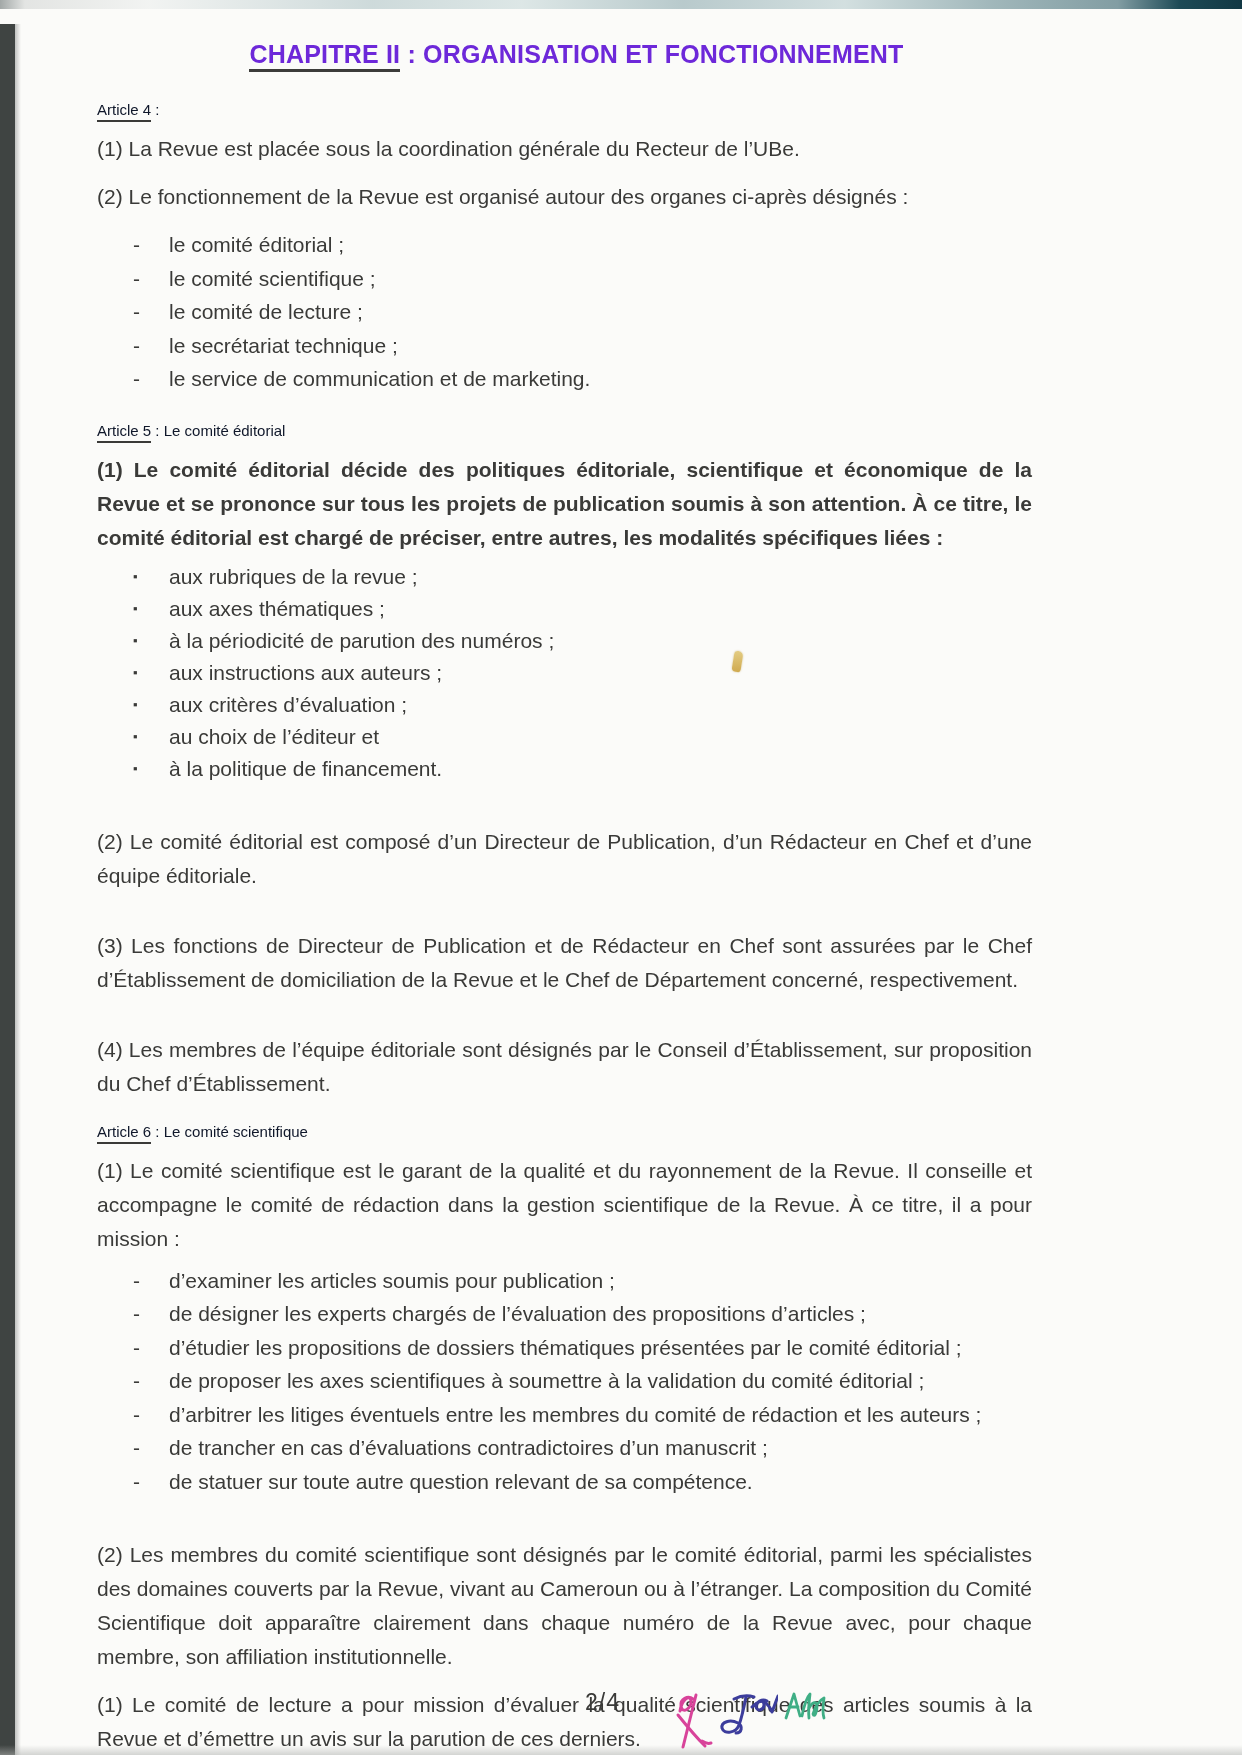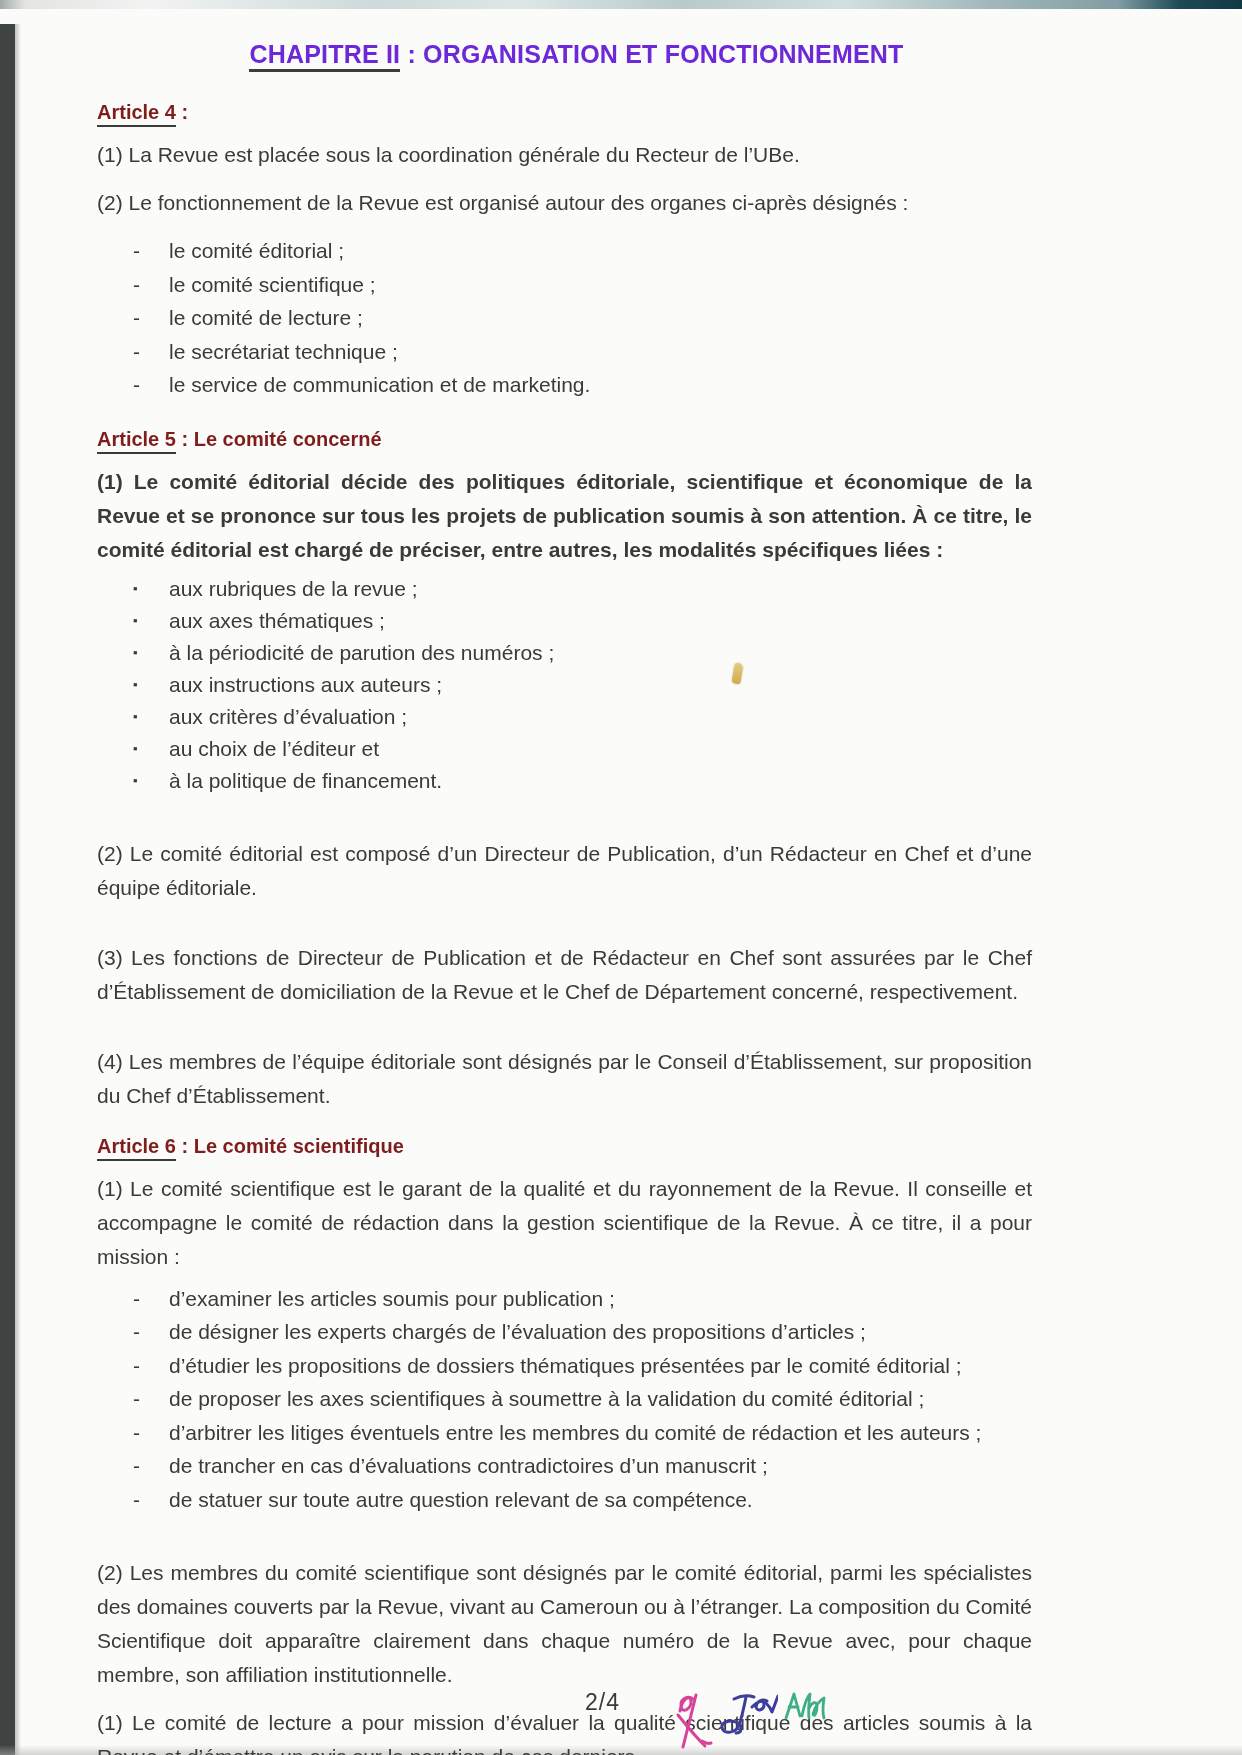--- a/index.html
+++ b/index.html
@@ -45,21 +45,21 @@
     transform:rotate(9deg);
     box-shadow:0 0 2px rgba(190,160,80,.6);
   }
   
   .content{position:absolute;left:97px;top:40px;width:935px;}
   .doc-title{
     text-align:center;font-weight:bold;font-size:25px;color:#6d28d9;
     letter-spacing:.2px;padding-left:24px;
   }
   .doc-title .u{border-bottom:3px solid #3c3c3a;padding-bottom:1px;}
-  .article-heading{font-size:20px;font-weight:bold;color:#7f1d1d;margin:0 0 6px 0;}
+  .article-heading{font-size:15px;font-weight:normal;color:#0f172a;margin:0 0 6px 0;}
   .article-heading .u{border-bottom:2.5px solid #3a3a38;padding-bottom:2px;}
   p.para{
     font-size:21px;line-height:34px;margin:14px 0 14px 0;text-align:justify;
   }
   ul.doc-list{list-style:none;margin:6px 0 10px 0;padding:0 0 0 36px;}
   ul.doc-list li{
     position:relative;display:flex;font-size:21px;line-height:33.5px;
   }
   ul.square-list li{line-height:32px;}
   ul.doc-list .marker{width:36px;flex:0 0 36px;color:#3a3a38;}
@@ -119,21 +119,21 @@
       </li>
     <li>
         <span class="marker">-</span>
         <span>le service de communication et de marketing.</span>
       </li>
   </ul>
 
   <div class="spacer-m"></div>
 
   <div class="article-heading">
-    <span class="u">Article 5</span><span> : </span><span>Le comité concerné</span>
+    <span class="u">Article 5</span><span> : </span><span>Le comité éditorial</span>
   </div>
   <p class="para" style="margin-bottom:6px;font-weight:bold;">(1) Le comité éditorial décide des politiques éditoriale, scientifique et économique de la Revue et se prononce sur tous les projets de publication soumis à son attention. À ce titre, le comité éditorial est chargé de préciser, entre autres, les modalités spécifiques liées :</p>
 
   <ul class="doc-list square-list">
     <li>
         <span class="marker">▪</span>
         <span>aux rubriques de la revue ;</span>
       </li>
     <li>
         <span class="marker">▪</span>

